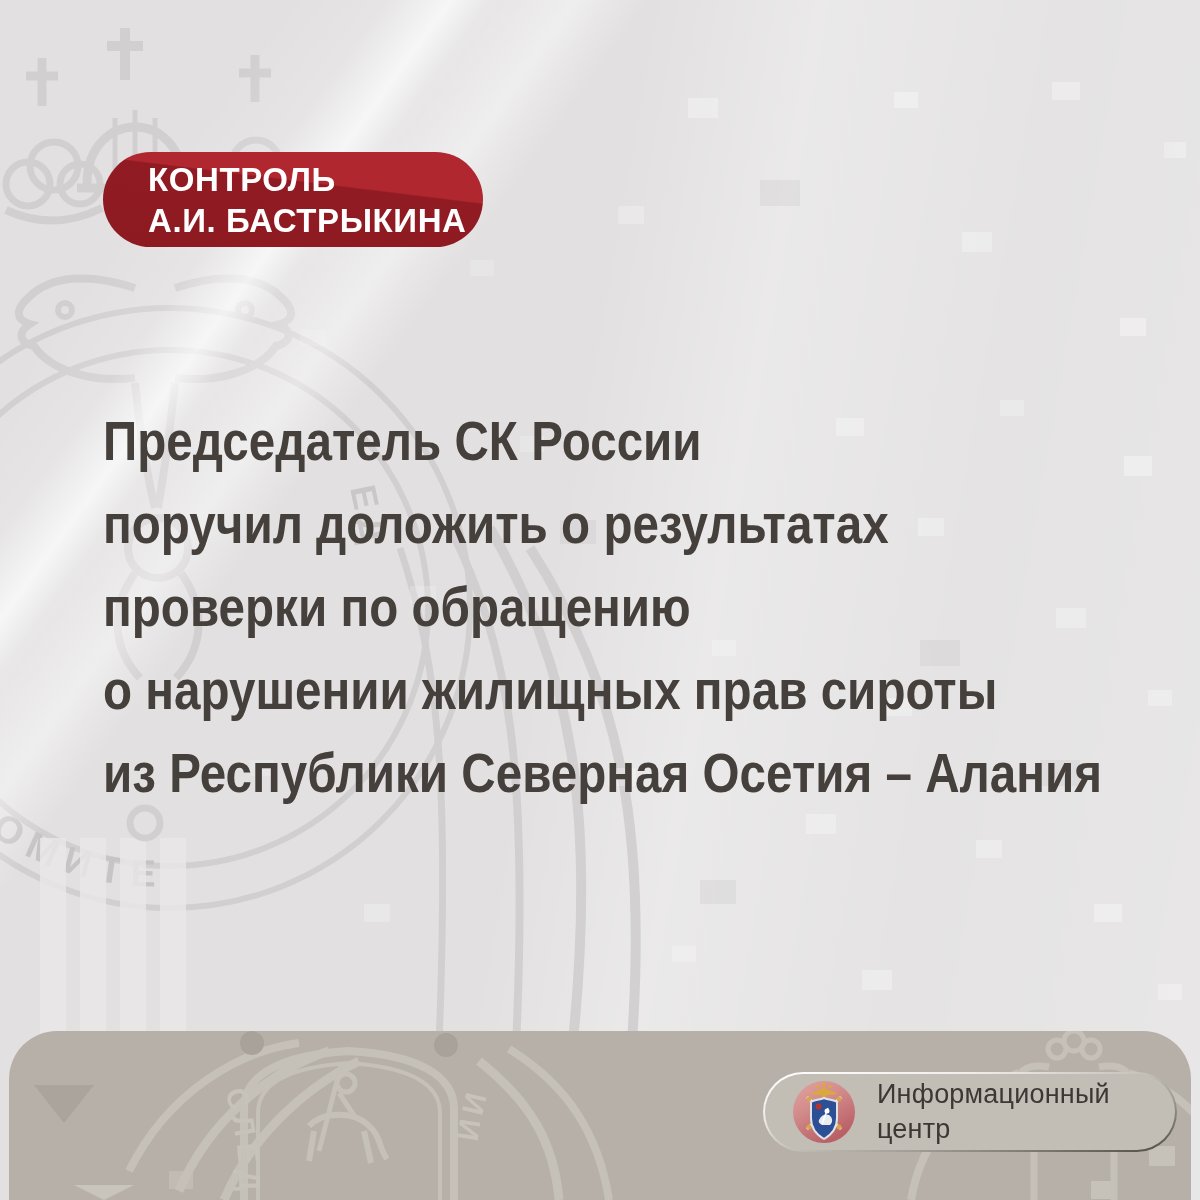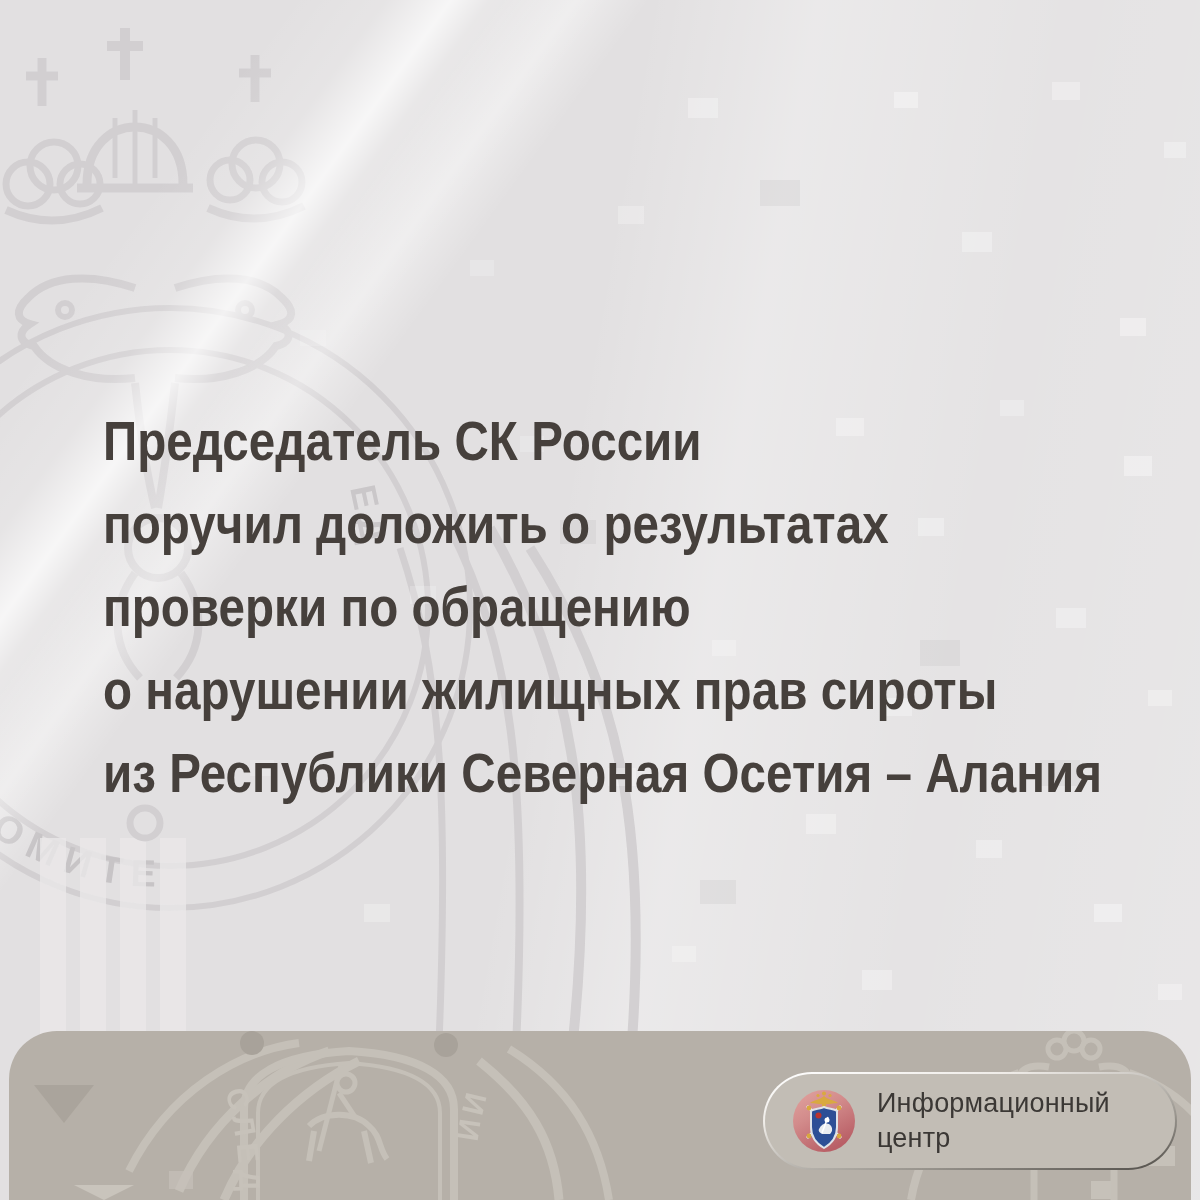--- a/index.html
+++ b/index.html
@@ -30,21 +30,21 @@
     position:absolute;left:103px;top:399px;z-index:3;
     color:#46403c;font-size:56px;line-height:83px;font-weight:bold;
     transform:scaleX(.85);transform-origin:0 0;white-space:nowrap;letter-spacing:0;
   }
   .band{
     position:absolute;left:9px;top:1031px;width:1182px;height:169px;z-index:4;
     background:#b6b0a8;border-radius:48px 48px 0 0;overflow:hidden;
   }
   .band-wm{position:absolute;left:0;top:0;width:1182px;height:169px;}
   .pill-wrap{
-    position:absolute;left:754px;top:41px;width:414px;height:98px;
+    position:absolute;left:754px;top:41px;width:414px;height:80px;
     border-radius:49px;padding:2px;box-sizing:border-box;
     background:linear-gradient(168deg,#ffffff 0%,#efece8 28%,#99958e 70%,#4e4b46 100%);
   }
   .pill{
     width:100%;height:100%;border-radius:47px;background:#c2bdb5;
     display:flex;align-items:center;box-sizing:border-box;padding-left:27px;
   }
   .crest{width:64px;height:64px;flex:0 0 auto;}
   .pill-text{margin-left:21px;font-size:27px;line-height:35px;color:#3b3835;letter-spacing:.2px;}
   .wm-text{font-family:"Liberation Sans",sans-serif;font-weight:bold;}
@@ -138,20 +138,24 @@
     </g>
     <g fill="#000000" opacity=".04">
       <rect x="760" y="180" width="40" height="26"></rect>
         <rect x="560" y="520" width="36" height="24"></rect>
       <rect x="920" y="640" width="40" height="26"></rect>
         <rect x="700" y="880" width="36" height="24"></rect>
       <rect x="1040" y="760" width="40" height="26"></rect>
     </g>
   </svg>
 
+  <div class="control-badge">
+    <div>КОНТРОЛЬ</div>
+    <div>А.И. БАСТРЫКИНА</div>
+  </div>
 
   <div class="headline">
     <div>Председатель СК России</div>
     <div>поручил доложить о результатах</div>
     <div>проверки по обращению</div>
     <div>о нарушении жилищных прав сироты</div>
     <div>из Республики Северная Осетия – Алания</div>
   </div>
 
   <div class="band">

